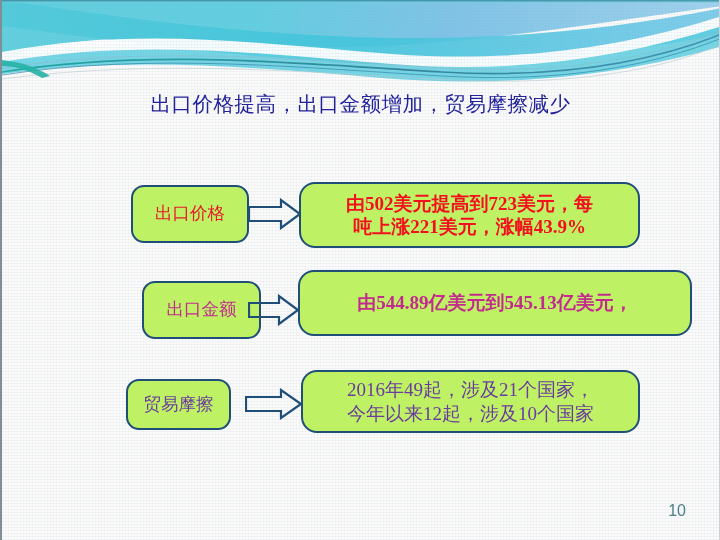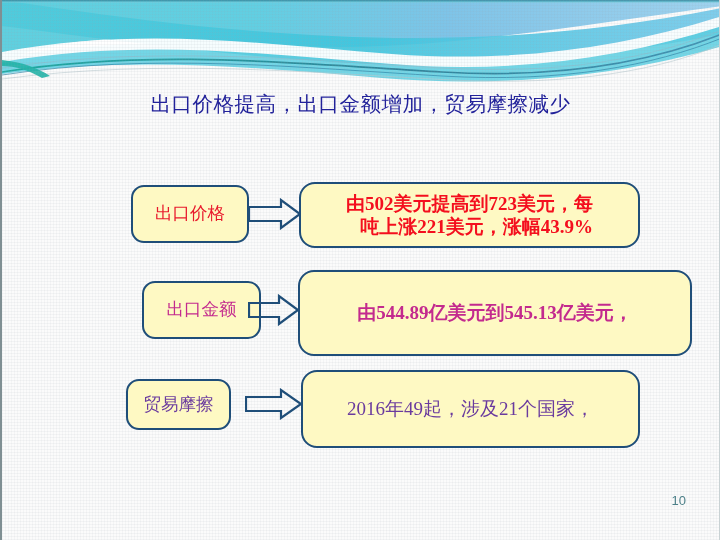--- a/index.html
+++ b/index.html
@@ -49,63 +49,63 @@
     font-size: 20.5px;
     letter-spacing: .5px;
     color: #22229a;
     font-family: "Liberation Serif", "DejaVu Serif", serif;
     white-space: nowrap;
   }
   .node {
     position: absolute;
     z-index: 5;
     box-sizing: border-box;
-    background: #fef9c3;
+    background: #bef264;
     border: 2.2px solid #1f4e79;
     display: flex;
     align-items: center;
     justify-content: center;
-    text-align: right;
+    text-align: center;
     line-height: 1.22;
   }
   .label-box {
     border-radius: 13px;
     font-size: 17.5px;
     font-weight: normal;
   }
   .detail-box {
     border-radius: 16px;
     font-size: 19px;
     padding: 2px 7px;
   }
   .detail-box .txt { display: block; width: 100%; }
   
   #label-1 { left: 129px; top: 185px; width: 118px; height: 58px; color: #e8192c; }
   #detail-1 { left: 297px; top: 182px; width: 341px; height: 66px; color: #f40f1e; font-weight: bold; }
   
   #label-2 { left: 140px; top: 281px; width: 119px; height: 58px; color: #c32a8e; }
-  #detail-2 { left: 296px; top: 270px; width: 394px; height: 86px; color: #c32a8e; font-weight: bold; }
+  #detail-2 { left: 296px; top: 270px; width: 394px; height: 66px; color: #c32a8e; font-weight: bold; }
   
   #label-3 { left: 124px; top: 379px; width: 105px; height: 51px; color: #6a3b9e; }
-  #detail-3 { left: 299px; top: 370px; width: 339px; height: 78px; color: #6a3b9e; }
+  #detail-3 { left: 299px; top: 370px; width: 339px; height: 63px; color: #6a3b9e; }
 
   .arrow {
     position: absolute;
     z-index: 5;
   }
   #arrow-1 { left: 246px; top: 198px; width: 54px; height: 32px; }
   #arrow-2 { left: 246px; top: 294px; width: 52px; height: 32px; }
   #arrow-3 { left: 243px; top: 388px; width: 58px; height: 32px; }
 
   #page-number {
     position: absolute;
     right: 33px;
-    bottom: 32px;
-    z-index: 5;
-    font-size: 13px;
+    bottom: 20px;
+    z-index: 5;
+    font-size: 16px;
     color: #4d8089;
     font-family: "Liberation Sans", sans-serif;
   }
 </style>
 </head>
 <body>
 
 <div id="slide">
 
   <svg id="banner" viewBox="0 0 720 92" preserveAspectRatio="none" xmlns="http://www.w3.org/2000/svg">
@@ -192,18 +192,19 @@
     <span class="txt">贸易摩擦</span>
   </div>
 
   <svg class="arrow" id="arrow-3" viewBox="0 0 58 32" xmlns="http://www.w3.org/2000/svg">
     <path d="M1,9 L36,9 L36,2 L56,16 L36,30 L36,23 L1,23 Z" fill="none" stroke="#1f4e79" stroke-width="2.2" stroke-linejoin="miter"></path>
   </svg>
 
   <div class="node detail-box" id="detail-3">
     <span>
       <span class="txt">2016年49起，涉及21个国家，</span>
+      <span class="txt">今年以来12起，涉及10个国家</span>
     </span>
   </div>
 
   <div id="page-number">10</div>
 
 </div>
 
 </body></html>

